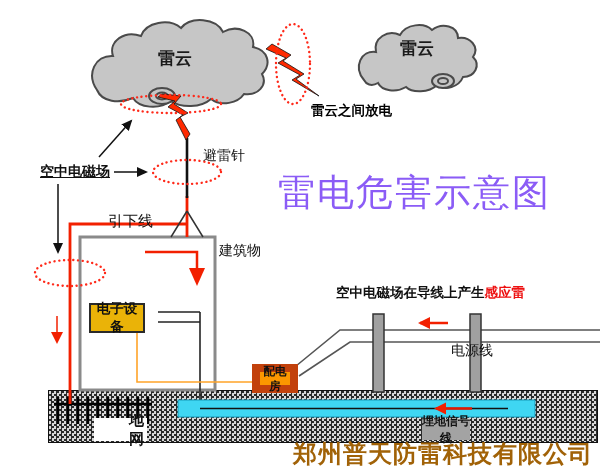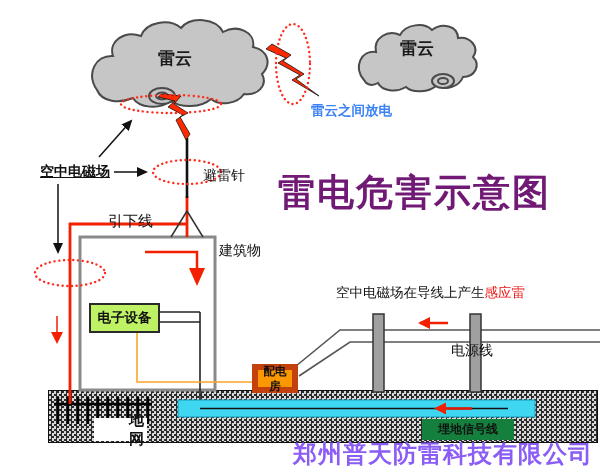--- a/index.html
+++ b/index.html
@@ -12,49 +12,49 @@
   
   #ground{
     left:48px;top:390px;width:550px;height:53px;
     background:repeating-conic-gradient(#2b2b2b 0% 25%, #d8d8d8 0% 50%) 0 0/5px 5px;
     border:1px solid #111;box-sizing:border-box;
   }
   .lbl{white-space:nowrap;line-height:1;}
   .cloud-lbl{font-size:17px;font-weight:bold;color:#1a1a1a;}
   .small-lbl{font-size:14px;color:#111;}
   .bold-lbl{font-weight:bold;text-decoration:underline;}
-  #discharge-lbl{font-size:13.5px;font-weight:bold;color:#3b82f6;text-align:center;}
+  #discharge-lbl{font-size:13.5px;font-weight:bold;color:#000000;text-align:center;}
   #title{
-    font-size:37px;font-weight:bold;color:#701a75;letter-spacing:2px;
+    font-size:37px;font-weight:normal;color:#8b5cf6;letter-spacing:2px;
   }
   #company{
-    font-size:24px;font-weight:bold;color:#8b5cf6;letter-spacing:1px;
+    font-size:24px;font-weight:bold;color:#a16207;letter-spacing:1px;
   }
-  #induced-note{font-size:13.5px;font-weight:normal;}
+  #induced-note{font-size:13.5px;font-weight:bold;}
   #induced-note .red{color:#ee1010;}
   .tagbox{
     display:flex;align-items:center;justify-content:center;
     box-sizing:border-box;text-align:center;
   }
   #equip-box{
-    left:89px;top:303px;width:71px;height:30px;
-    background:#bef264;border:2px solid #2a2a2a;
+    left:89px;top:303px;width:56px;height:30px;
+    background:#eab308;border:2px solid #2a2a2a;
     font-size:13.5px;font-weight:bold;
   }
   #dist-box{
     left:252px;top:364px;width:46px;height:29px;
-    background:#fb9700;border:6px solid #c2410c;
+    background:#fb9700;border:8px solid #c2410c;
     font-size:11.5px;font-weight:bold;
   }
   #gridlbl-box{
     left:94px;top:418px;width:53px;height:23px;background:#fff;
     font-size:15px;font-weight:bold;padding-left:32px;
   }
   #buried-box{
-    left:422px;top:419px;width:92px;height:21px;background:#15803d;
+    left:422px;top:419px;width:48px;height:21px;background:#a3a3a3;
     font-size:12px;font-weight:bold;
   }
 </style>
 </head>
 <body>
 
 <div id="stage">
 
   <div id="ground" class="abs"></div>
 
@@ -146,21 +146,21 @@
       <line x1="114" y1="172" x2="146" y2="172" marker-end="url(#mB)"></line>
       <line x1="58" y1="184" x2="58" y2="252" marker-end="url(#mB)"></line>
     </g>
   </svg>
 
   <div class="abs lbl cloud-lbl" style="left:158px;top:50px;">雷云</div>
   <div class="abs lbl cloud-lbl" style="left:400px;top:40px;">雷云</div>
 
   <div class="abs lbl" id="discharge-lbl" style="left:311px;top:104px;">雷云之间放电</div>
 
-  <div class="abs lbl small-lbl" style="left:203px;top:148px;margin-top:20px;">避雷针</div>
+  <div class="abs lbl small-lbl" style="left:203px;top:148px;">避雷针</div>
 
   <div class="abs lbl small-lbl bold-lbl" style="left:40px;top:164px;">空中电磁场</div>
 
   <div class="abs lbl small-lbl" style="left:108px;top:213px;font-size:15px;">引下线</div>
 
   <div class="abs lbl small-lbl" style="left:219px;top:244px;font-family:Liberation Serif, serif;">建筑物</div>
 
   <div class="abs lbl" id="title" style="left:278px;top:174px;">雷电危害示意图</div>
 
   <div class="abs lbl" id="induced-note" style="left:336px;top:286px;">

